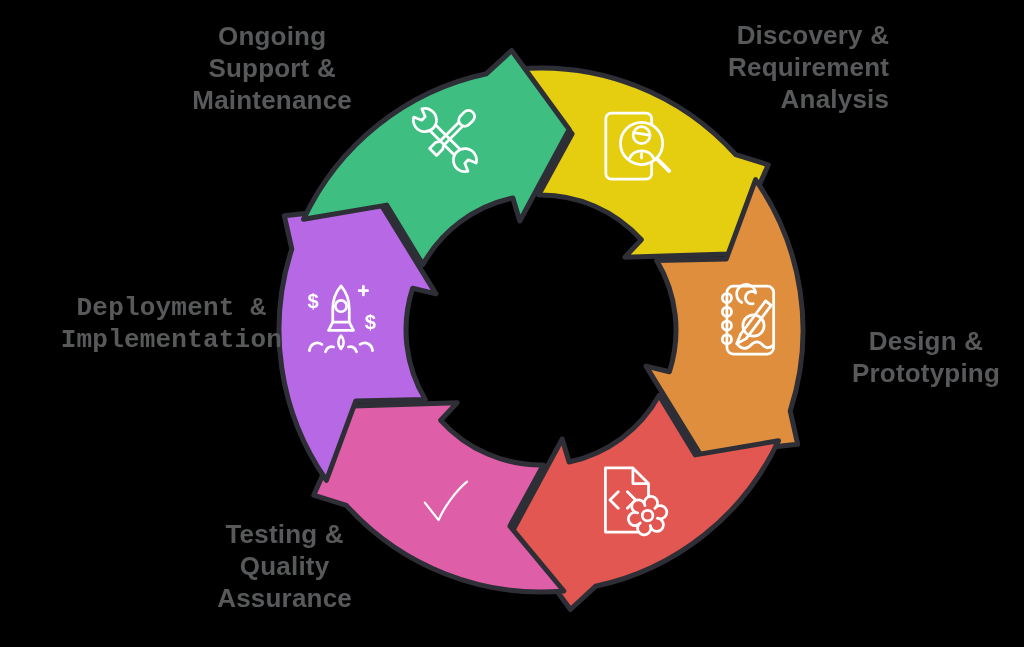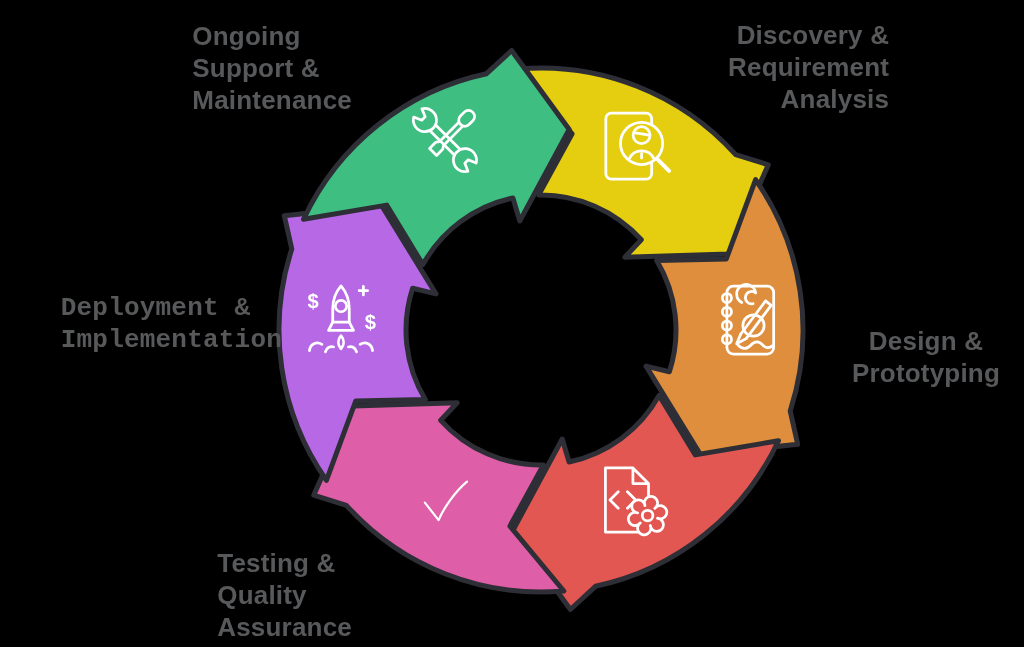--- a/index.html
+++ b/index.html
@@ -1,21 +1,21 @@
 <!DOCTYPE html>
 <html><head>
 <meta charset="utf-8">
 <style>
   html,body{margin:0;padding:0;background:#000;}
   .stage{position:relative;width:1024px;height:647px;background:var(--bg,#000);overflow:hidden;
          font-family:"Liberation Sans","DejaVu Sans",sans-serif;}
   .ring-svg{position:absolute;left:0;top:0;}
   .seg-label{position:absolute;color:var(--label,#58595B);font-size:26px;line-height:32px;
              font-weight:700;white-space:pre-line;letter-spacing:0.2px;}
-  .align-r{text-align:left;}
+  .align-r{text-align:center;}
   .align-l{text-align:left;}
   .align-c{text-align:center;}
   .icon-wrap{position:absolute;width:88px;height:88px;}
   .icon-wrap svg{display:block;width:100%;height:100%;}
   .icon-stroke{fill:none;stroke:var(--icon,#fff);stroke-width:1.5;stroke-linecap:round;stroke-linejoin:round;}
   .icon-fillseg{fill:var(--seg);stroke:var(--icon,#fff);stroke-width:1.5;stroke-linecap:round;stroke-linejoin:round;}
   .icon-thin{stroke-width:1.2;}
   .icon-thick{stroke-width:2.2;}
   .icon-dollar{fill:var(--icon,#fff);font-weight:700;font-size:11px;font-family:"Liberation Sans",sans-serif;}
 </style>
@@ -101,21 +101,21 @@
       <text class="icon-dollar" x="8.8" y="18.6" text-anchor="middle">$</text>
       <text class="icon-dollar" x="40" y="30" text-anchor="middle">$</text>
     </svg>
   </div>
 
   <div class="seg-label align-l" style="left:728px;top:19px;text-align:right;">Discovery &amp;
 Requirement
 Analysis</div>
   <div class="seg-label align-c" style="left:831px;top:305px;width:190px;margin-top:20px;">Design &amp;
 Prototyping</div>
-  <div class="seg-label align-r" style="right:672px;top:547px;">Testing &amp;
+  <div class="seg-label align-r" style="right:672px;top:518px;">Testing &amp;
 Quality
 Assurance</div>
   <div class="seg-label align-r" style="right:742px;top:292px;font-family:Liberation Mono, monospace;">Deployment &amp;
 Implementation</div>
   <div class="seg-label align-r" style="right:672px;top:20px;">Ongoing
 Support &amp;
 Maintenance</div>
 
 </div>
 

